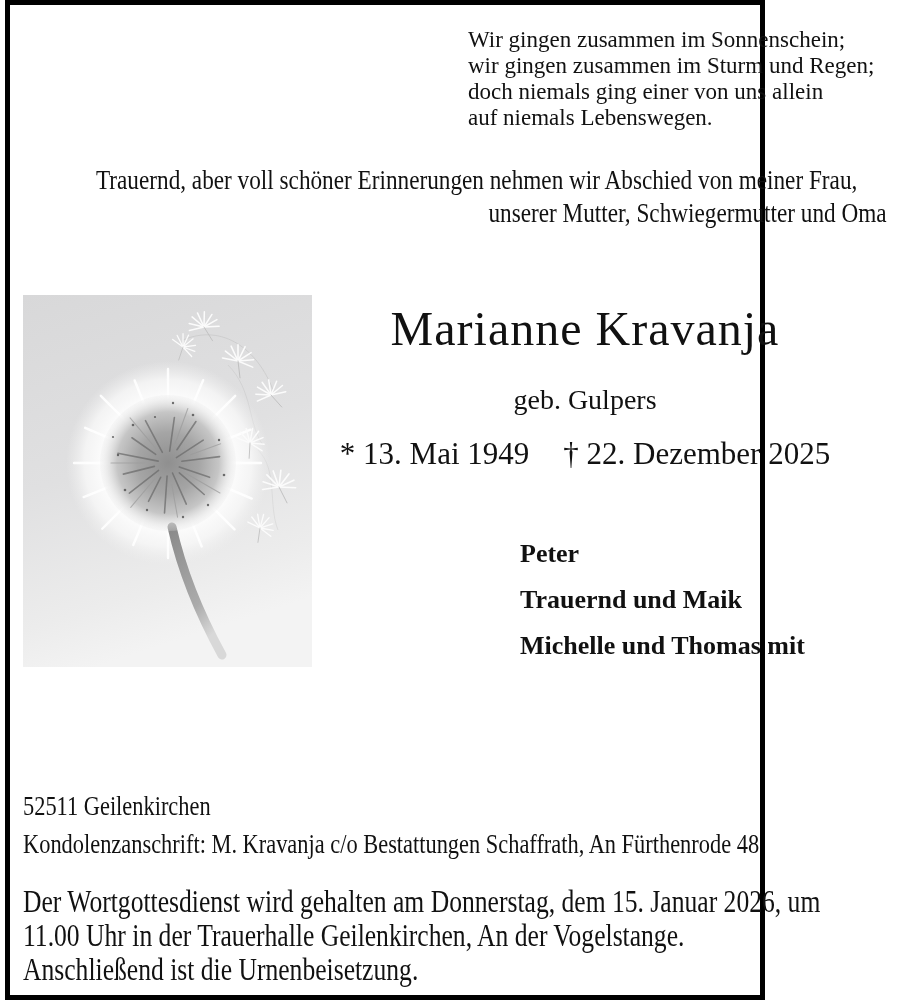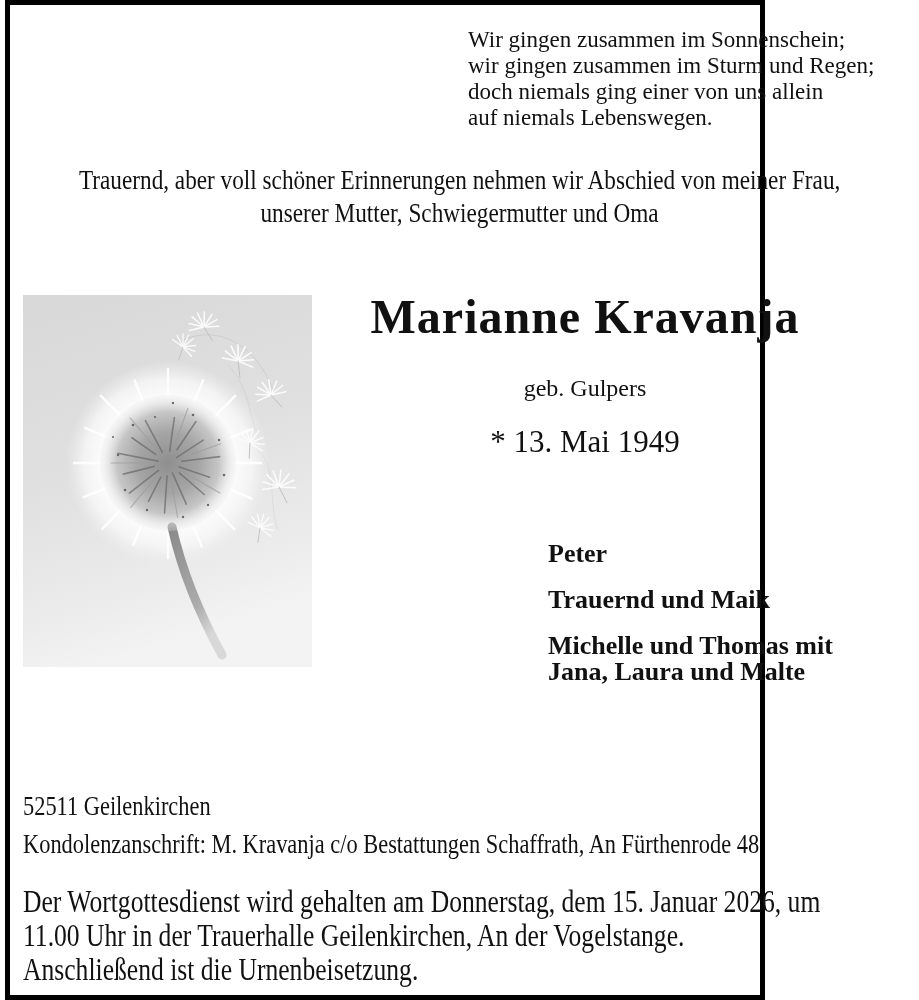--- a/index.html
+++ b/index.html
@@ -29,21 +29,21 @@
     top: 27px;
     font-size: 23px;
     line-height: 26px;
     white-space: nowrap;
   }
   .intro {
     position: absolute;
     left: 0;
     top: 164px;
     width: 919px;
-    text-align: center;
+    text-align: right;
     font-size: 27px;
     line-height: 33px;
     white-space: nowrap;
   }
   .cond-c {
     display: inline-block;
     transform: scaleX(0.86);
   }
   .cond-l {
     display: inline-block;
@@ -59,43 +59,43 @@
   }
   .photo svg { display: block; }
   .name-block {
     position: absolute;
     left: 295px;
     top: 292px;
     width: 580px;
     text-align: center;
   }
   .deceased-name {
-    margin: 0;
+    margin: 12px;
     font-size: 48px;
-    font-weight: bold;
+    font-weight: normal;
     line-height: 50px;
     letter-spacing: 1px;
   }
   .maiden-name {
     margin-top: 32px;
-    font-size: 24px;
+    font-size: 28px;
     line-height: 28px;
   }
   .dates-row {
     margin-top: 24px;
     font-size: 31px;
     line-height: 32px;
     display: flex;
     justify-content: center;
     gap: 34px;
     white-space: nowrap;
   }
   .mourners {
     position: absolute;
-    left: 548px;
+    left: 520px;
     top: 541px;
     font-size: 26px;
     font-weight: bold;
     line-height: 26px;
     white-space: nowrap;
   }
   .mourners .m-line { margin-bottom: 20px; }
   .mourners .m-line.tight { margin-bottom: 0; }
   .mourners .m-line:last-child { margin-bottom: 0; }
   .city-line {
@@ -259,28 +259,28 @@
       <use href="#seed" transform="translate(237,233) rotate(30) scale(0.9)"></use>
       <use href="#seed" transform="translate(160,52) rotate(40) scale(0.85)"></use>
     </svg>
   </div>
 
   <div class="name-block">
     <h1 class="deceased-name">Marianne Kravanja</h1>
     <div class="maiden-name">geb. Gulpers</div>
     <div class="dates-row">
       <span>* 13. Mai 1949</span>
+      <span>† 22. Dezember 2025</span>
     </div>
   </div>
 
   <div class="mourners">
     <div class="m-line">Peter</div>
     <div class="m-line">Trauernd und Maik</div>
     <div class="m-line tight">Michelle und Thomas mit</div>
-    <div class="m-line">Jana, Laura und Malte</div>
   </div>
 
   <div class="city-line">
     <span class="cond-l">52511 Geilenkirchen</span>
   </div>
 
   <div class="condolence-line">
     <span class="cond-l">Kondolenzanschrift: M. Kravanja c/o Bestattungen Schaffrath, An Fürthenrode 48</span>
   </div>
 

